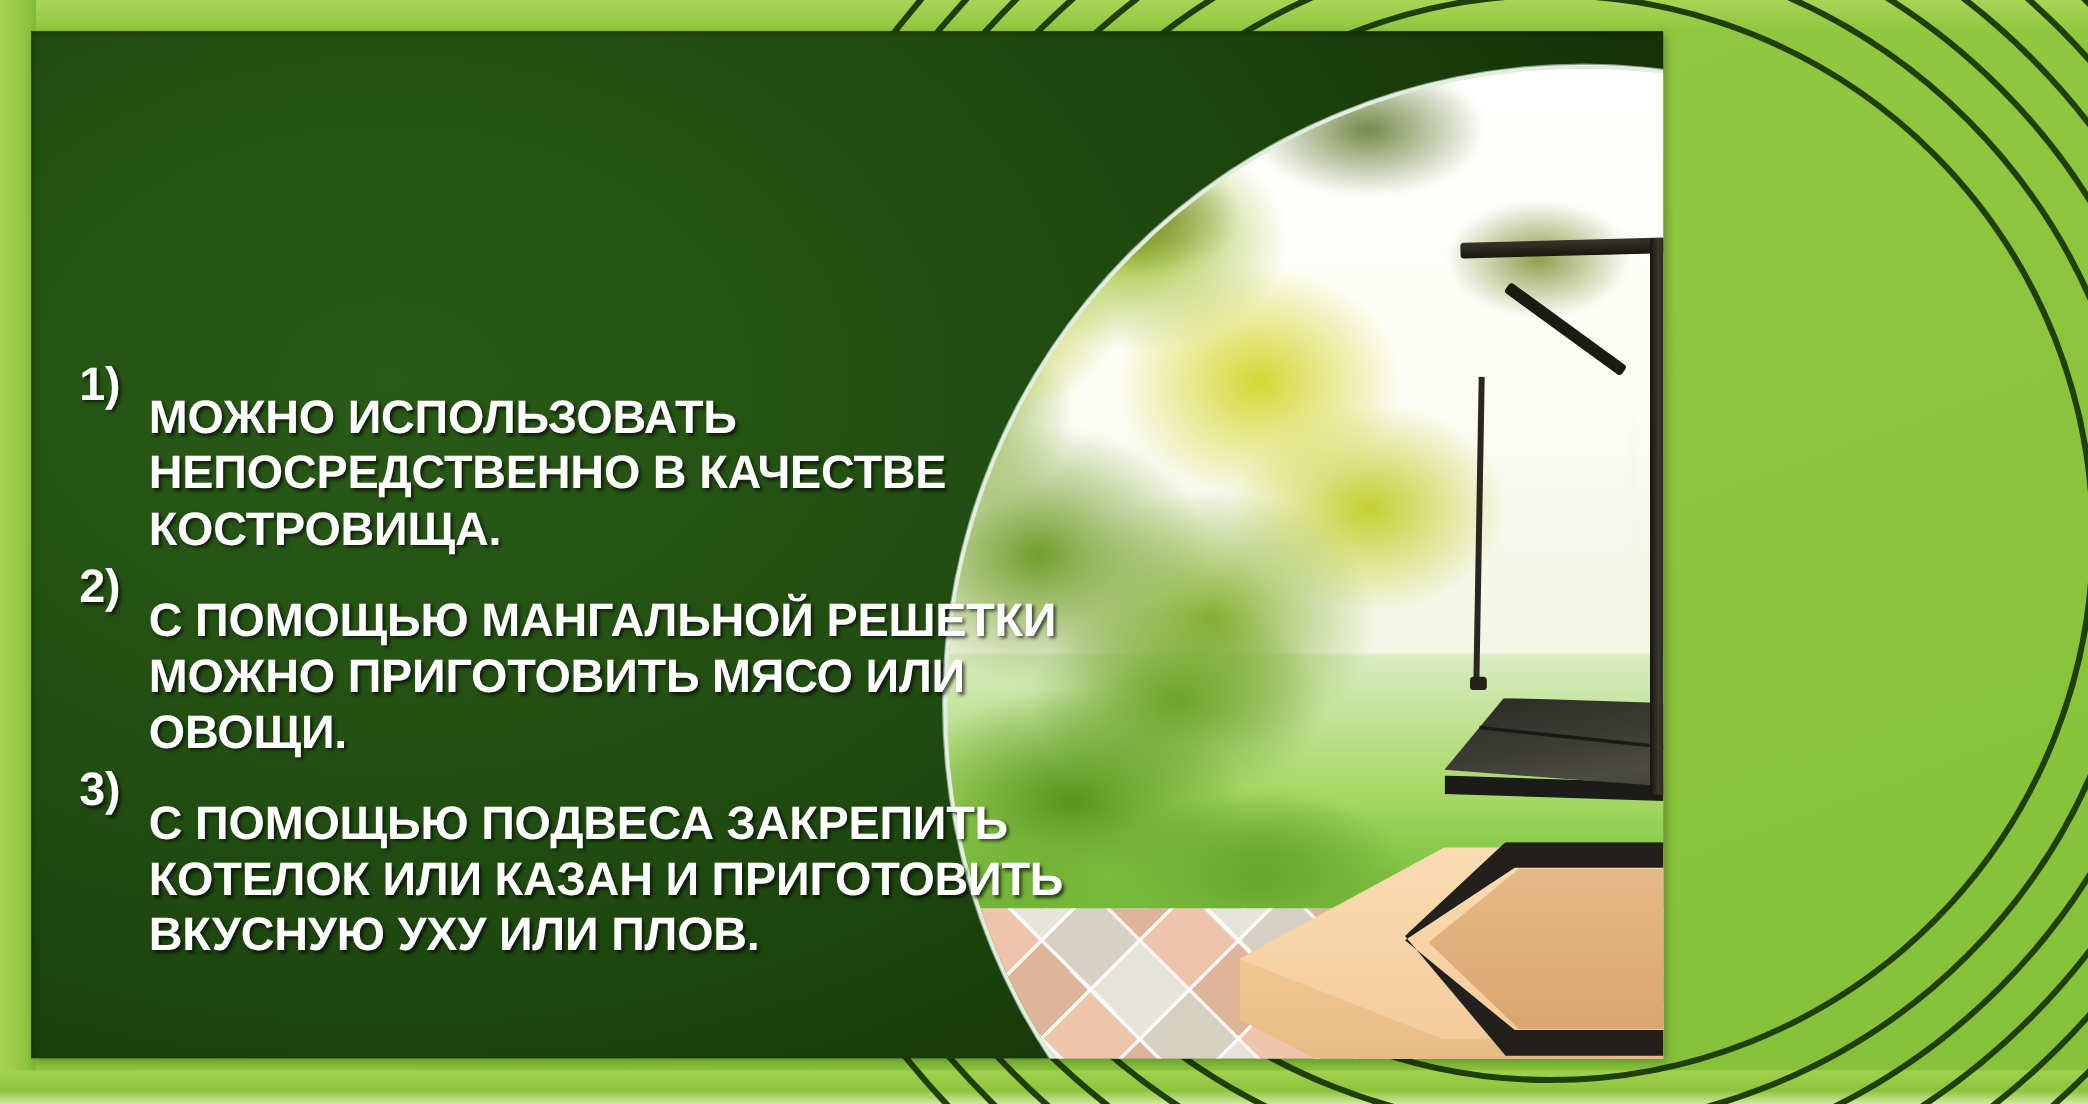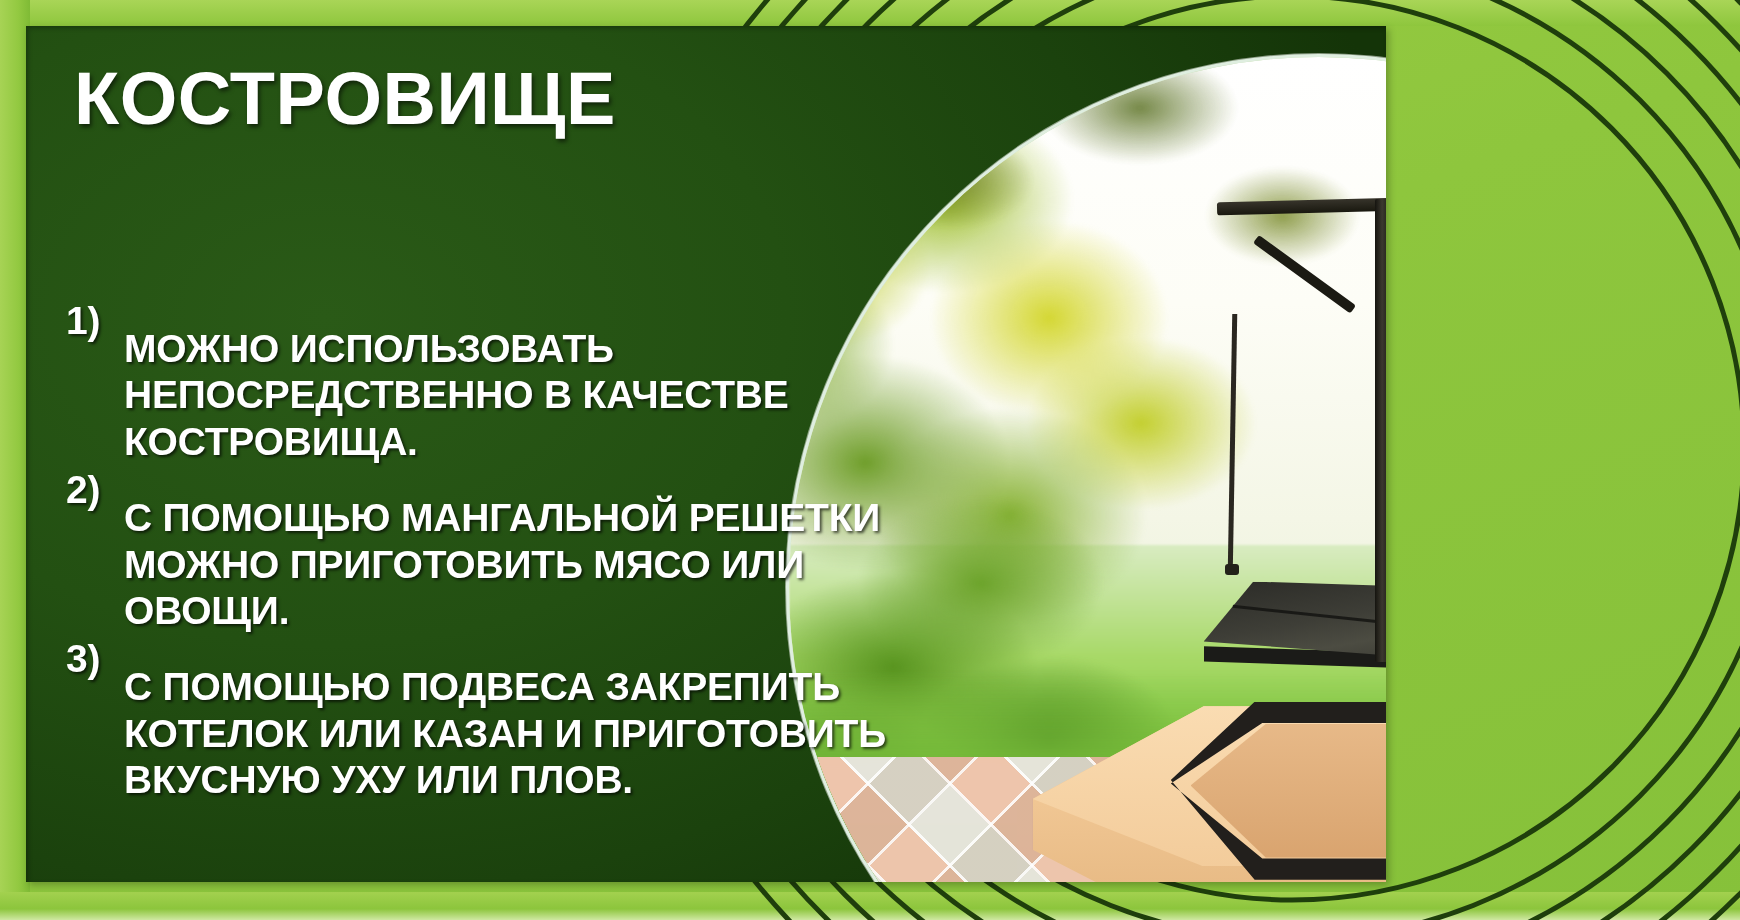--- a/index.html
+++ b/index.html
@@ -378,21 +378,20 @@
       <circle cx="1292" cy="448" r="600"></circle>
       <circle cx="1292" cy="448" r="632"></circle>
       <circle cx="1292" cy="448" r="662"></circle>
       <circle cx="1292" cy="448" r="690"></circle>
     </g>
   </svg>
 
   <div class="panel">
 
     <div class="title-block">
-      <h1 class="title-main">КОСТРОВИЩЕ</h1>
     </div>
 
     <div class="bullets">
       <div class="bullet-row">
         <span class="bullet-num">1)</span>
         <span class="bullet-text">МОЖНО ИСПОЛЬЗОВАТЬ НЕПОСРЕДСТВЕННО В КАЧЕСТВЕ КОСТРОВИЩА.</span>
       </div>
       <div class="bullet-row">
         <span class="bullet-num">2)</span>
         <span class="bullet-text">С ПОМОЩЬЮ МАНГАЛЬНОЙ РЕШЕТКИ МОЖНО ПРИГОТОВИТЬ МЯСО ИЛИ ОВОЩИ.</span>

